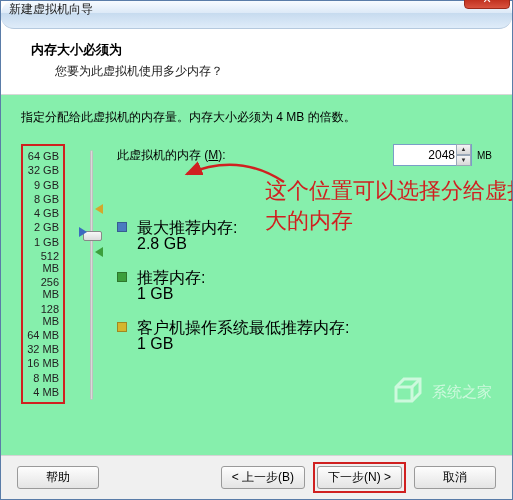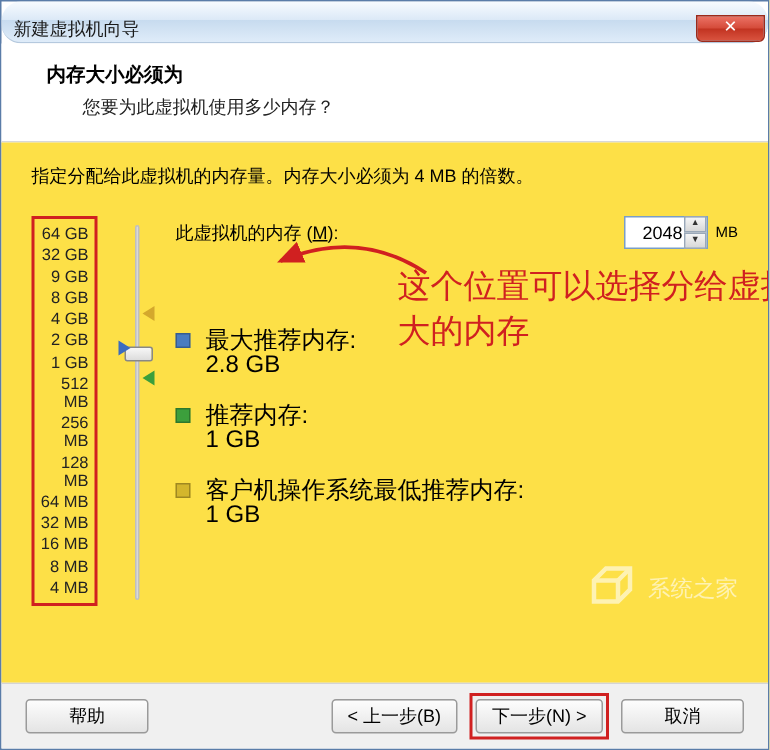--- a/index.html
+++ b/index.html
@@ -16,21 +16,21 @@
     height: 500px;
     border: 1px solid #5a7ca8;
     background: #fff;
     display: flex;
     flex-direction: column;
   }
   .titlebar {
     height: 28px;
     background: linear-gradient(to bottom, #f7fbff 0%, #dce9f7 45%, #c7dbef 46%, #dfecf9 100%);
     display: flex;
-    align-items: flex-end;
+    align-items: flex-start;
     padding: 0 2px 0 8px;
     border-bottom: 1px solid #b5c9de;
     position: relative;
     border-radius: 13px;
   }
   .titlebar-title { color: #1a1a1a; font-size: 12px; flex: 1; }
   .close-btn {
     width: 46px;
     height: 18px;
     background: linear-gradient(to bottom, #eb7265 0%, #d54b3a 48%, #c23321 52%, #d9533f 100%);
@@ -45,21 +45,21 @@
   }
   .header-panel {
     background: #fff;
     padding: 12px 18px 14px 30px;
     border-bottom: 1px solid #d8d8d8;
   }
   .header-title { font-weight: bold; font-size: 13px; color: #000; margin-bottom: 4px; }
   .header-sub { font-size: 12px; color: #222; padding-left: 24px; }
   .body-panel {
     flex: 1;
-    background: #fde047;
+    background: #86efac;
     padding: 14px 20px 10px 20px;
     position: relative;
     overflow: hidden;
   }
   .instruction { font-size: 12px; color: #000; margin-bottom: 18px; }
   .mem-area { display: flex; height: 260px; }
   .scale-box {
     border: 2px solid #d02020;
     width: 44px;
     padding: 4px 4px;
@@ -111,21 +111,21 @@
     border-left: 8px solid #3b6bbf;
     border-right: none;
     top: 83px;
   }
   .right-col { flex: 1; padding-left: 8px; position: relative; }
   .mem-row { display: flex; align-items: center; margin-bottom: 16px; }
   .mem-label { font-size: 12px; color: #000; }
   .mem-label .underline { text-decoration: underline; }
   .mem-input-wrap { margin-left: auto; display: flex; align-items: center; }
   .mem-input {
-    width: 56px;
+    width: 79px;
     height: 22px;
     border: 1px solid #7a9ec7;
     background: #fff;
     font-size: 12px;
     text-align: right;
     padding: 2px 16px 2px 4px;
     position: relative;
   }
   .spinner {
     width: 15px;

